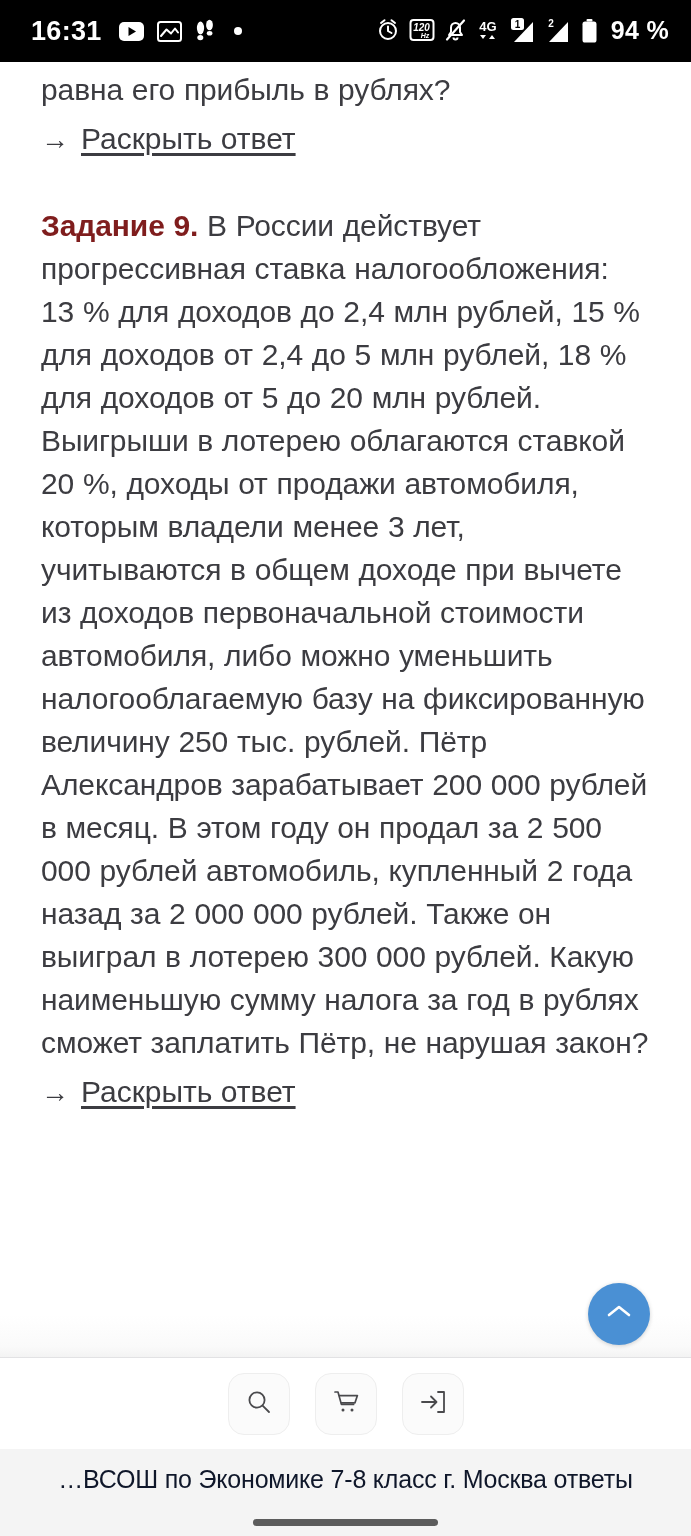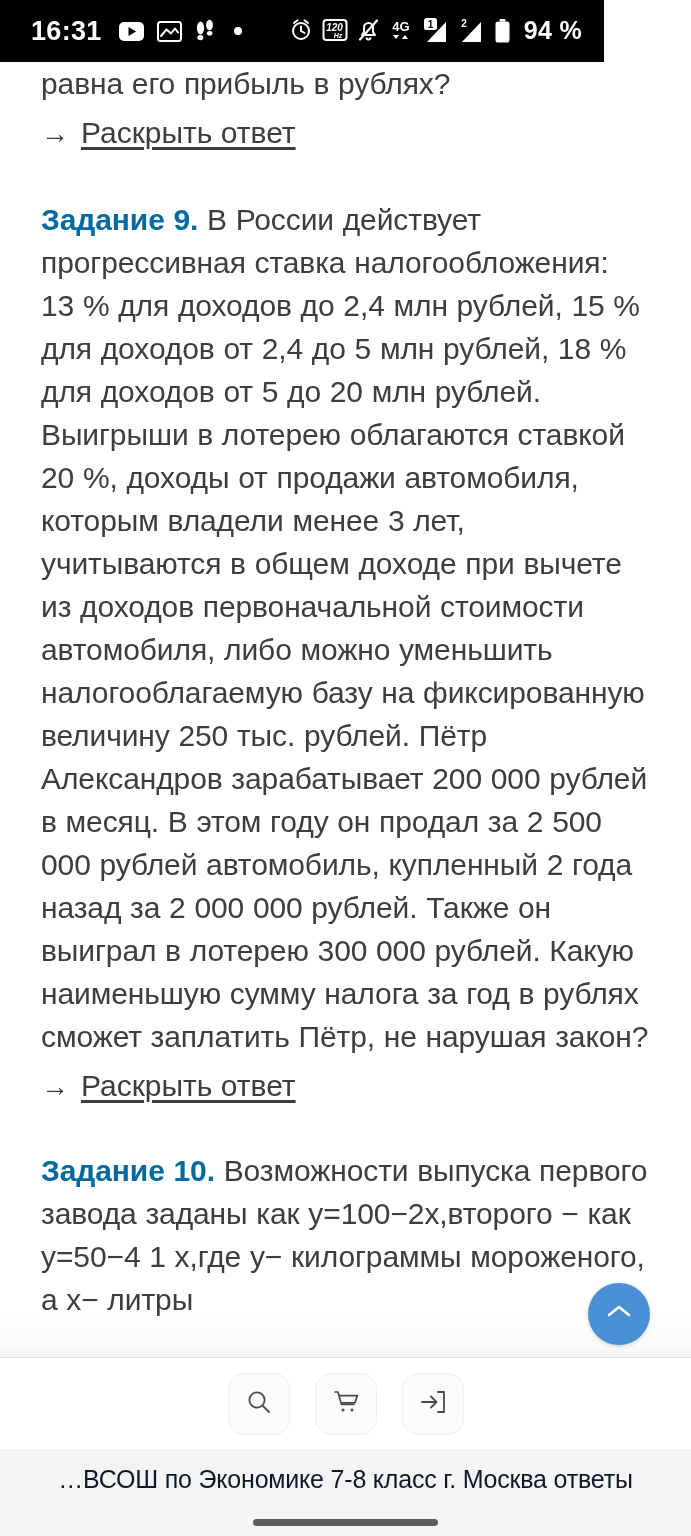--- a/index.html
+++ b/index.html
@@ -13,21 +13,21 @@
   .phone {
     position:relative;
     width:691px; height:1536px;
     background:#ffffff;
     overflow:hidden;
   }
 
   
   .statusbar {
     position:absolute; top:0; left:0;
-    width:604px; height:62px;
+    width:691px; height:62px;
     background:#000000;
     display:flex; align-items:center;
     color:#ffffff;
     padding:0 22px 0 31px;
   }
   .sb-left { display:flex; align-items:center; gap:13px; }
   .sb-right { display:flex; align-items:flex-start; gap:9px; margin-left:auto; }
   .sb-clock {
     font-size:27px; font-weight:bold;
     letter-spacing:.3px; line-height:1;
@@ -48,22 +48,22 @@
     padding:0 41px;
     overflow:hidden;
   }
   .para {
     color:#3c3c41;
     font-size:30px;
     line-height:43px;
     letter-spacing:-0.1px;
     word-spacing:0.5px;
   }
-  .para.first { }
-  .para b { font-weight:bold; color:#0369a1; }
+  .para.first { margin-top:6px; }
+  .para b { font-weight:bold; color:#7f1d1d; }
 
   .reveal-row {
     display:flex; align-items:baseline;
     gap:12px;
     margin-top:7px;
   }
   .arrow {
     color:#3c3c41; font-size:28px; line-height:40px;
   }
   .reveal-link {
@@ -249,21 +249,20 @@
 
     <p class="para"><b>Задание 9.</b><span> В России действует прогрессивная ставка налогообложения: 13 % для доходов до 2,4 млн рублей, 15 % для доходов от 2,4 до 5 млн рублей, 18 % для доходов от 5 до 20 млн рублей. Выигрыши в лотерею облагаются ставкой 20 %, доходы от продажи автомобиля, которым владели менее 3 лет, учитываются в общем доходе при вычете из доходов первоначальной стоимости автомобиля, либо можно уменьшить налогооблагаемую базу на фиксированную величину 250 тыс. рублей. Пётр Александров зарабатывает 200 000 рублей в месяц. В этом году он продал за 2 500 000 рублей автомобиль, купленный 2 года назад за 2 000 000 рублей. Также он выиграл в лотерею 300 000 рублей. Какую наименьшую сумму налога за год в рублях сможет заплатить Пётр, не нарушая закон?</span></p>
 
     <div class="reveal-row">
       <span class="arrow">→</span>
       <span class="reveal-link">Раскрыть ответ</span>
     </div>
 
     <div class="gap-md"></div>
 
-    <p class="para"><b>Задание 10.</b><span> Возможности выпуска первого завода заданы как y=100−2x,второго − как y=50−4 1  x,где y− килограммы мороженого, а x− литры</span></p>
 
     <div class="content-fade"></div>
   </div>
 
   <div class="fab">
     <span>
       <svg width="28" height="18" viewBox="0 0 28 18">
         <polyline points="4,12 14,4 24,12" fill="none" stroke="#ffffff" stroke-width="2.6" stroke-linecap="round" stroke-linejoin="round"></polyline>
       </svg>
     </span>

